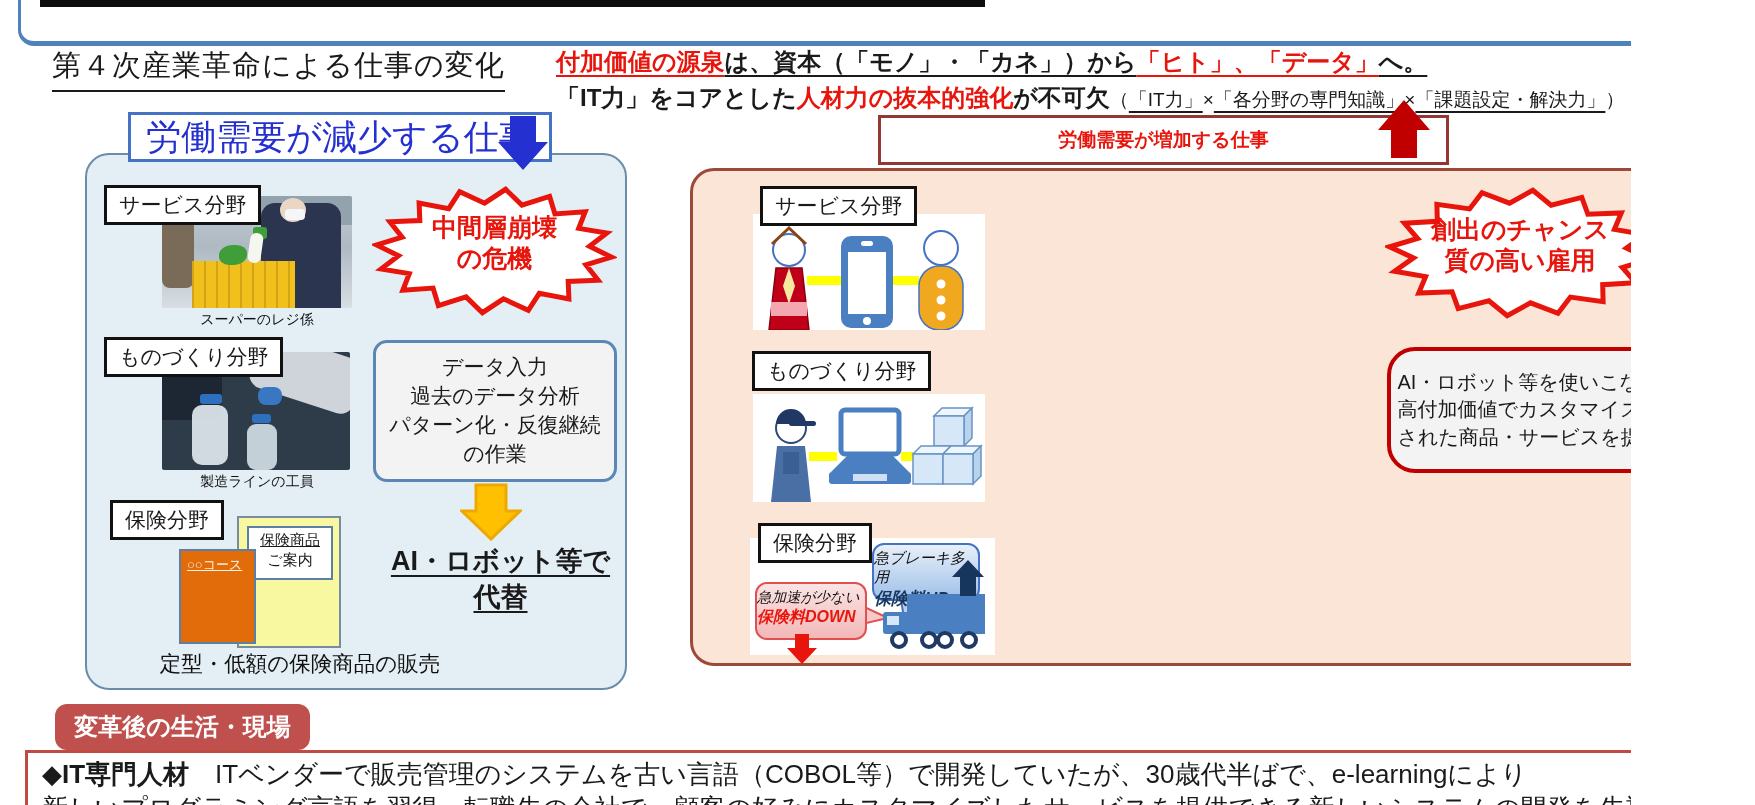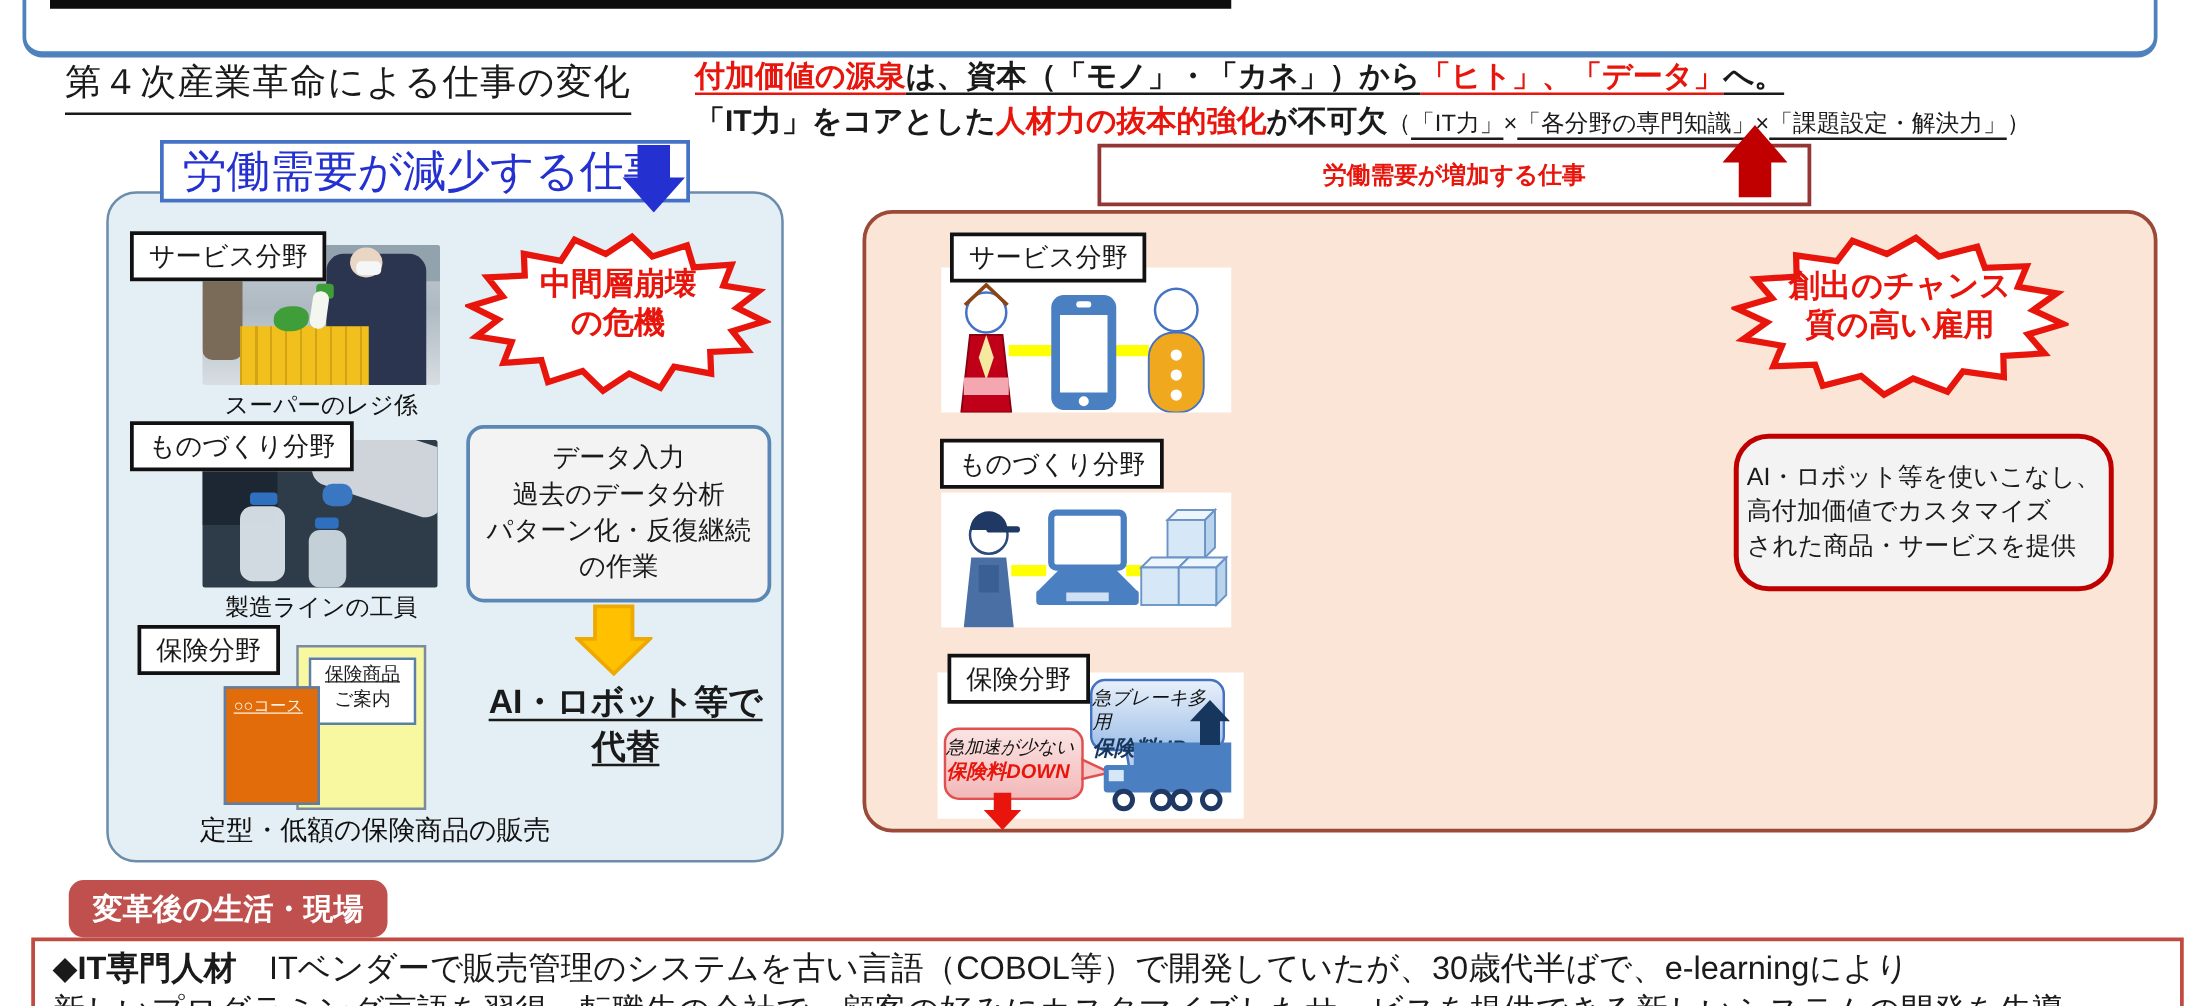--- a/index.html
+++ b/index.html
@@ -1,37 +1,37 @@
 <!DOCTYPE html>
 <html><head>
 <meta charset="utf-8">
 <style>
   html,body{margin:0;padding:0;background:#fff;}
-  .canvas{position:relative;width:1755px;height:805px;background:#fff;overflow:hidden;
+  .canvas{position:relative;width:1631px;height:805px;background:#fff;overflow:hidden;
           font-family:"Liberation Sans","DejaVu Sans",sans-serif;color:#1a1a1a;}
   .abs{position:absolute;}
 
   
   .top-underline{left:40px;top:0;width:945px;height:7px;background:#0d0d0d;}
   .top-remnant-box{left:18px;top:-52px;width:1702px;height:90px;border:3px solid #4f81bd;
                    border-bottom-width:5px;border-radius:16px;}
 
   
   .page-title{left:52px;top:46px;font-size:29px;letter-spacing:1px;border-bottom:2px solid #1a1a1a;padding-bottom:4px;}
   .headline{left:556px;top:36px;width:1195px;line-height:1.2;margin-top:12px;}
   .hl1{font-size:24px;font-weight:bold;}
   .hl2{font-size:24px;font-weight:bold;margin-top:7px;}
   .hl-red{color:#e8150c;}
   .hl-u{text-decoration:underline;text-decoration-thickness:2px;text-underline-offset:5px;}
   .hl-paren{font-weight:normal;font-size:19px;}
 
   
   .field-label{position:absolute;background:#fff;border:3px solid #111;padding:3px 12px;
                font-size:21px;white-space:nowrap;z-index:6;}
-  .caption{position:absolute;text-align:center;font-size:19px;color:#111;z-index:4;}
+  .caption{position:absolute;text-align:center;font-size:14px;color:#111;z-index:4;}
   .star-text{position:absolute;text-align:center;font-weight:bold;color:#e8150c;
              font-size:25px;line-height:1.25;z-index:5;}
   .desc{position:absolute;font-size:21.5px;line-height:1.42;color:#1a1a1a;white-space:pre-line;}
 
   
   .dec-header{left:128px;top:112px;width:418px;height:44px;background:#fff;border:3px solid #4472c4;
               display:flex;align-items:center;justify-content:center;z-index:7;}
   .dec-header span{font-size:35px;font-weight:normal;color:#2430cf;}
   .dec-arrow{left:498px;top:116px;z-index:8;}
   .panel-left{left:85px;top:153px;width:538px;height:533px;background:#e4eff5;

